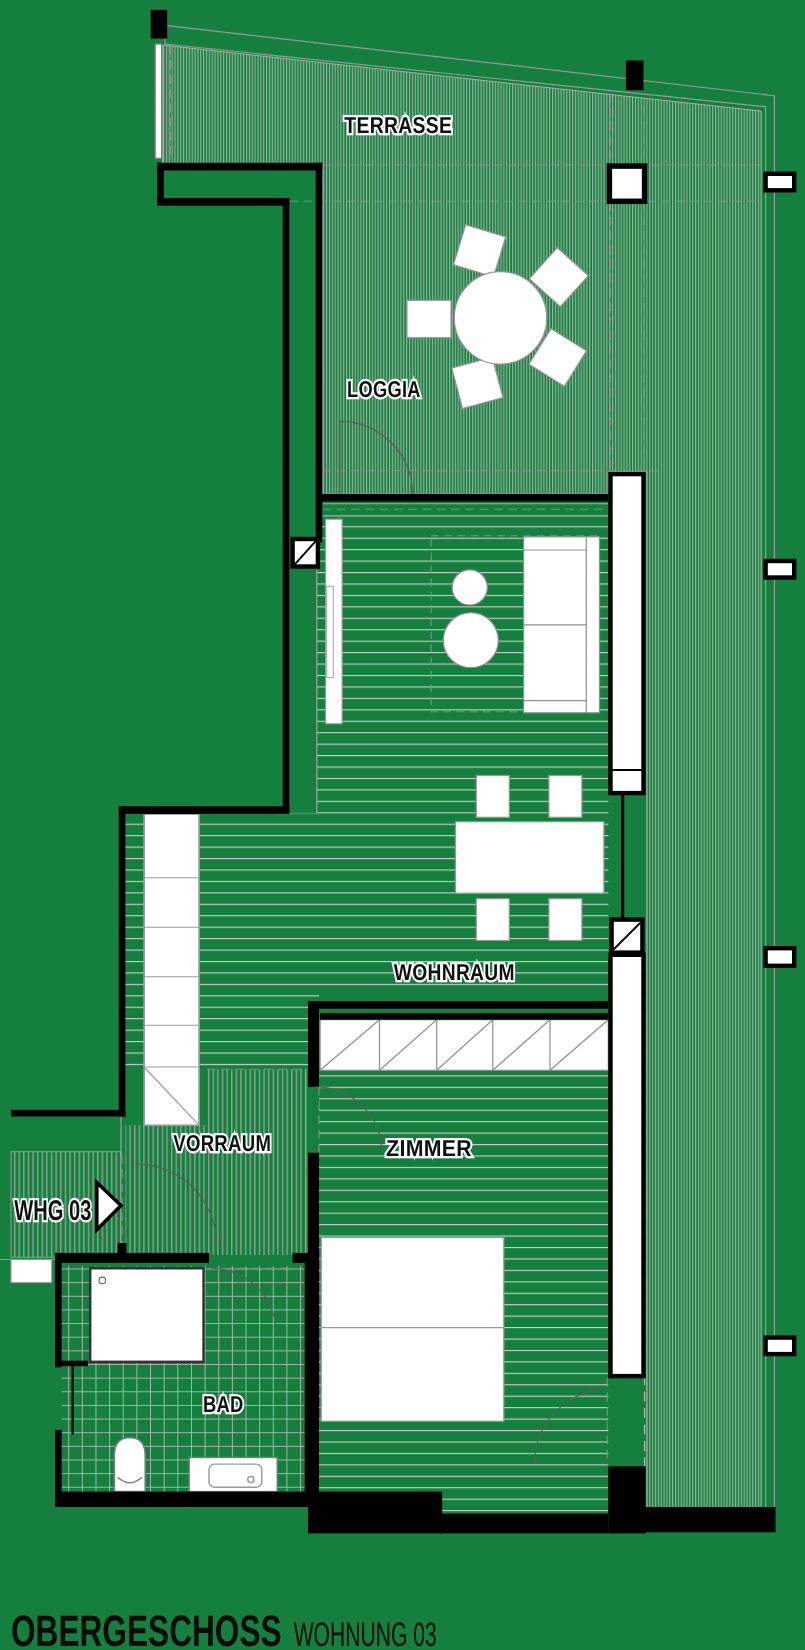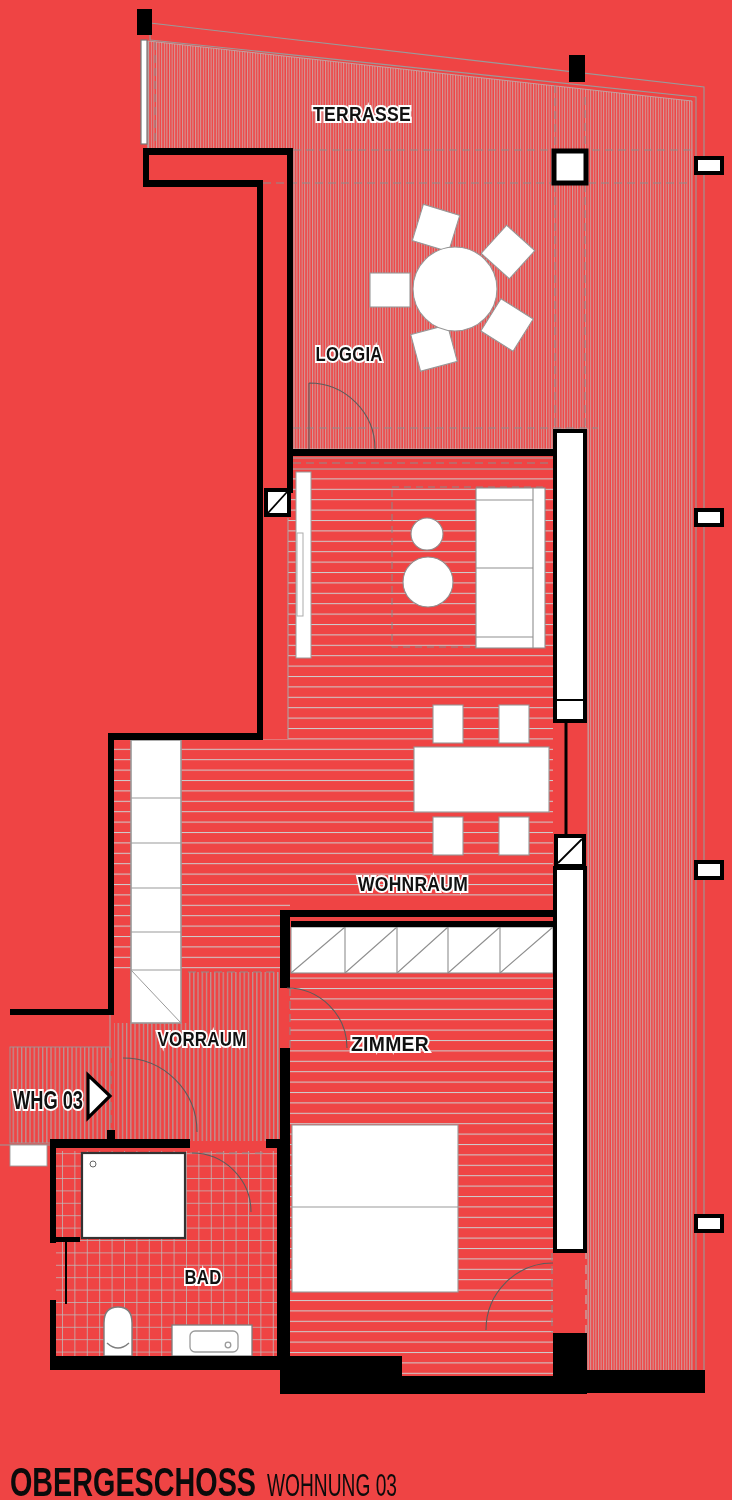--- a/index.html
+++ b/index.html
@@ -1,16 +1,16 @@
 <!DOCTYPE html>
 <html><head>
 <meta charset="utf-8">
 <style>
   html,body{margin:0;padding:0;background:#ffffff;}
-  .sheet{position:relative;width:732px;height:1500px;background:#ef4444;overflow:hidden;
+  .sheet{position:relative;width:732px;height:1500px;background:#15803d;overflow:hidden;
          font-family:"Liberation Sans","DejaVu Sans",sans-serif;}
   svg{display:block;}
   text{font-family:"Liberation Sans","DejaVu Sans",sans-serif;}
   .room-label{font-size:21px;font-weight:bold;fill:#111;paint-order:stroke;stroke:#ffffff;stroke-width:4px;letter-spacing:.3px;}
   .entry-label{font-size:26px;font-weight:bold;fill:#111;paint-order:stroke;stroke:#ffffff;stroke-width:4px;}
   .title-main{font-size:40px;font-weight:bold;fill:#0b0b0b;}
   .title-sub{font-size:31px;font-weight:normal;fill:#0b0b0b;}
 </style>
 </head>
 <body>

